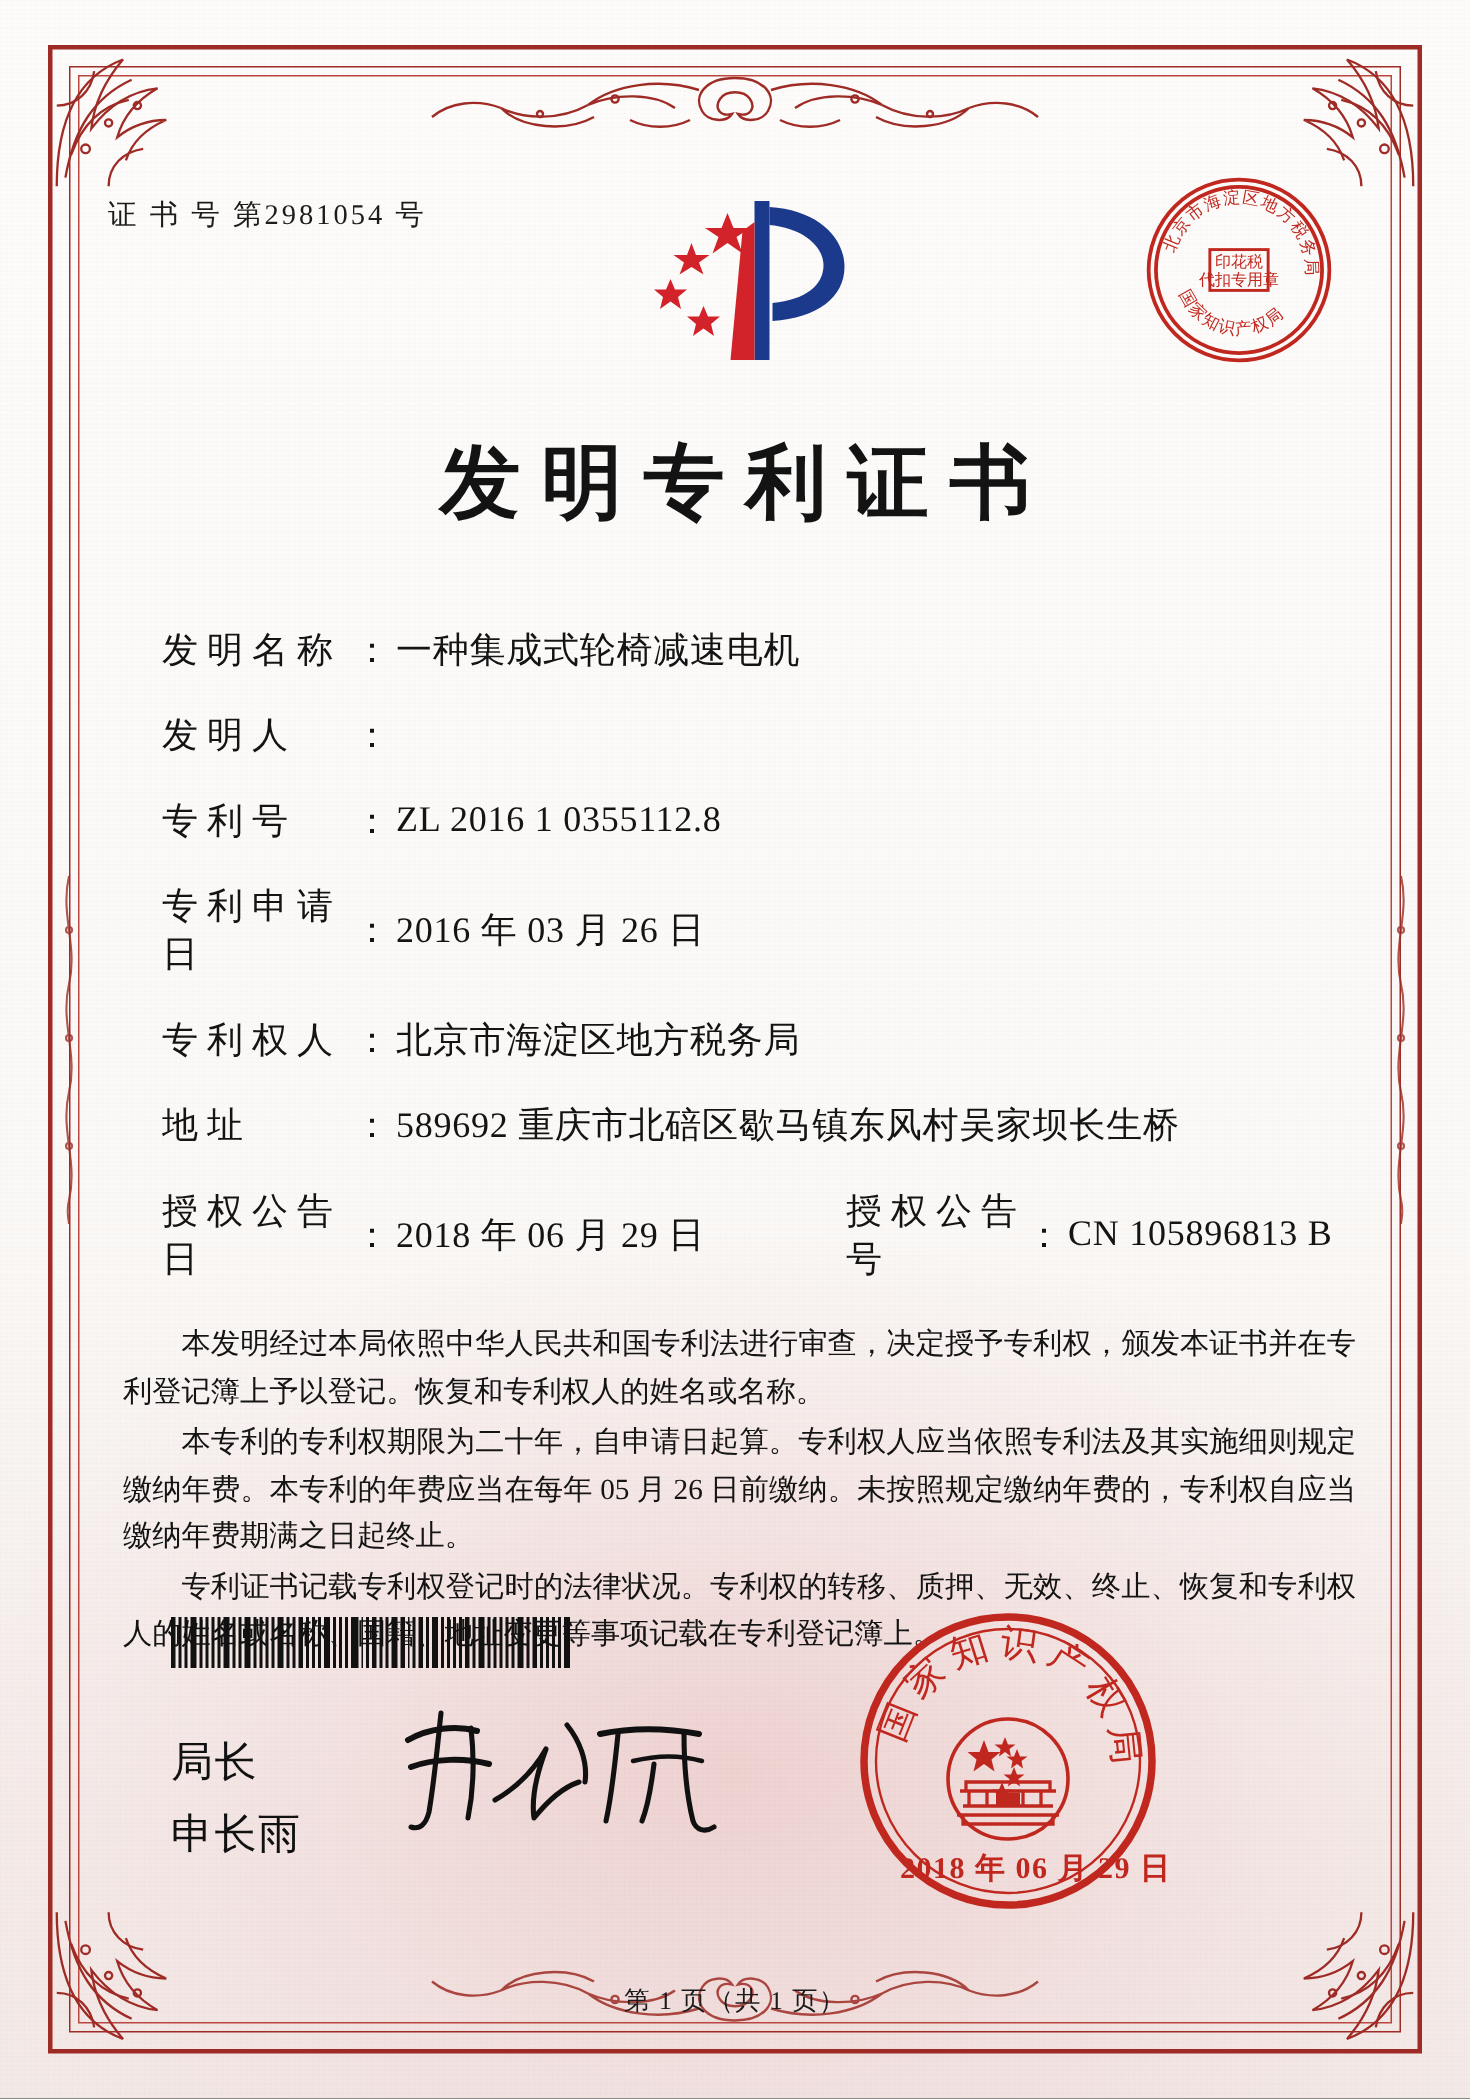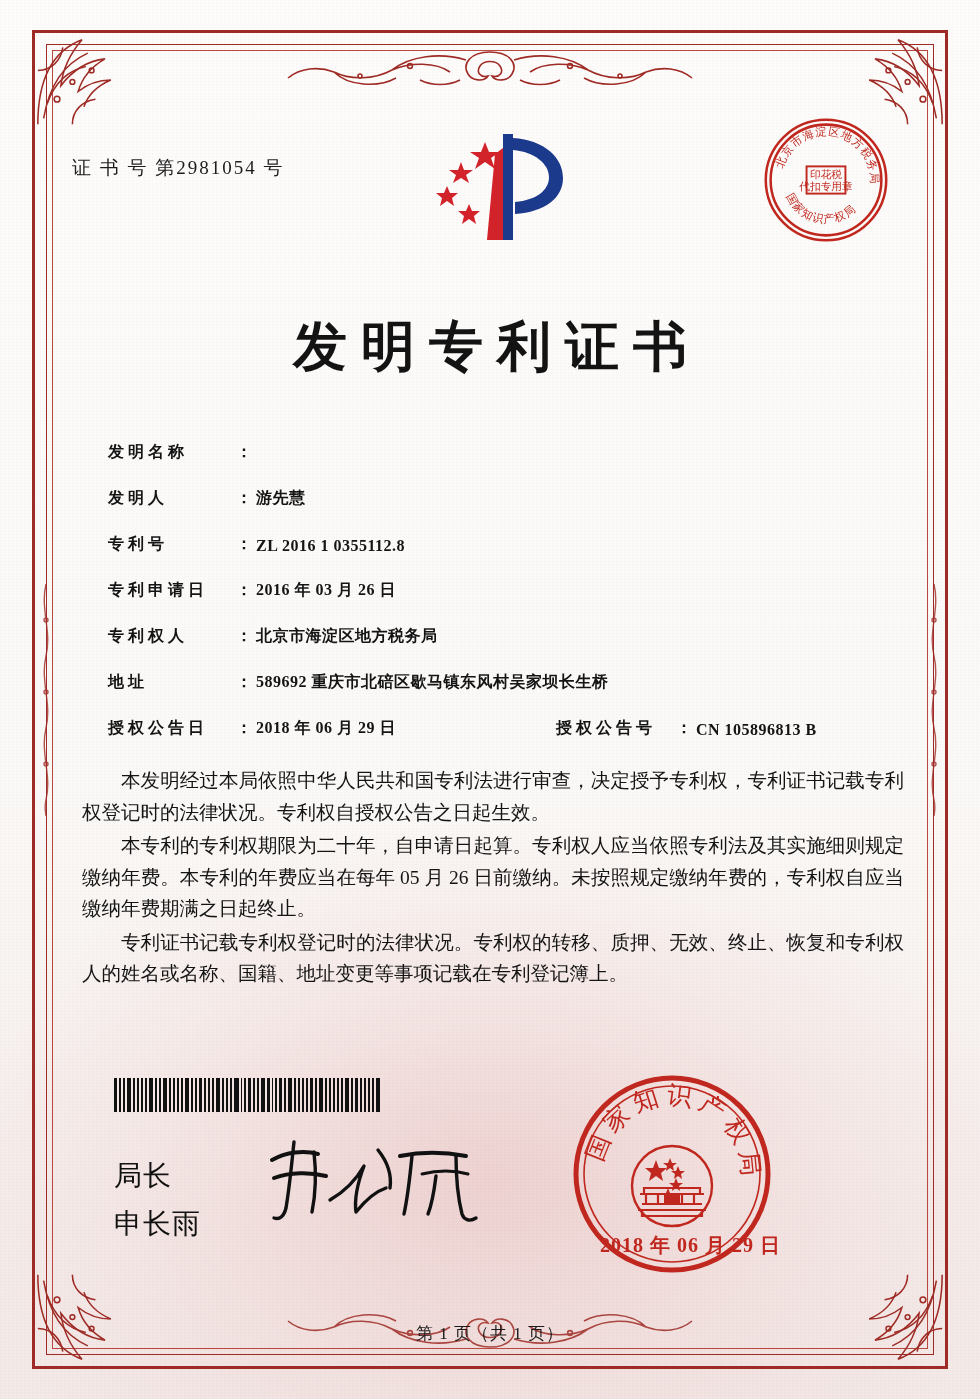--- a/index.html
+++ b/index.html
@@ -89,21 +89,21 @@
   }
   .side-orn svg { width: 100%; height: 100%; }
   .side-orn.left { left: 36px; top: 50%; transform: translateY(-50%); }
   .side-orn.right { right: 36px; top: 50%; transform: translateY(-50%) scaleX(-1); }
 
   
   .content {
     position: absolute;
     left: 72px;
     right: 72px;
-    top: 133px;
+    top: 108px;
   }
 
   .cert-no {
     font-size: 19px;
     color: #1c1c1c;
     letter-spacing: 2px;
     margin-top: 22px;
   }
 
   .logo-wrap {
@@ -126,25 +126,24 @@
     font-family: Liberation Mono, monospace;
     text-indent: 14px;
   }
 
   .fields {
     margin-top: 58px;
     padding-left: 36px;
   }
   .field-row {
     display: flex;
-    align-items: flex-end;
-    font-size: 16px;
+    align-items: center;
+    font-size: 24px;
     color: #141414;
     margin-bottom: 25px;
-    font-weight: bold;
   }
   .field-label {
     width: 128px;
     flex: 0 0 128px;
     letter-spacing: 0px;
     display: flex;
     justify-content: space-between;
   }
   .field-colon { margin-right: 4px; }
   .field-value { flex: 1; letter-spacing: 0.5px; }
@@ -390,25 +389,25 @@
 
   <div class="content">
     <div class="cert-no">证 书 号 第2981054 号</div>
 
     <div class="title">发明专利证书</div>
 
     <div class="fields">
       <div class="field-row">
         <span class="field-label">发 明 名 称</span>
         <span class="field-colon">：</span>
+        <span class="field-value">一种集成式轮椅减速电机</span>
       </div>
       <div class="field-row">
         <span class="field-label">发 明 人</span>
         <span class="field-colon">：</span>
-        <span class="field-value">游先慧</span>
       </div>
       <div class="field-row">
         <span class="field-label">专 利 号</span>
         <span class="field-colon">：</span>
         <span class="field-value">ZL 2016 1 0355112.8</span>
       </div>
       <div class="field-row">
         <span class="field-label">专 利 申 请 日</span>
         <span class="field-colon">：</span>
         <span class="field-value">2016 年 03 月 26 日</span>
@@ -427,21 +426,21 @@
         <span class="field-label">授 权 公 告 日</span>
         <span class="field-colon">：</span>
         <span class="field-value">2018 年 06 月 29 日</span>
         <span class="field-label2">授 权 公 告 号</span>
         <span class="field-colon">：</span>
         <span class="field-value">CN 105896813 B</span>
       </div>
     </div>
 
     <div class="paragraphs">
-      <p>本发明经过本局依照中华人民共和国专利法进行审查，决定授予专利权，专利证书记载专利权登记时的法律状况。专利权自授权公告之日起生效。</p>
+      <p>本发明经过本局依照中华人民共和国专利法进行审查，决定授予专利权，颁发本证书并在专利登记簿上予以登记。恢复和专利权人的姓名或名称。</p>
       <p>本专利的专利权期限为二十年，自申请日起算。专利权人应当依照专利法及其实施细则规定缴纳年费。本专利的年费应当在每年 05 月 26 日前缴纳。未按照规定缴纳年费的，专利权自应当缴纳年费期满之日起终止。</p>
       <p>专利证书记载专利权登记时的法律状况。专利权的转移、质押、无效、终止、恢复和专利权人的姓名或名称、国籍、地址变更等事项记载在专利登记簿上。</p>
     </div>
   </div>
 
   <div class="barcode" id="barcode">
       <i style="width: 4px;"></i>
       <i style="width: 2px;"></i>
       <i style="width: 2px;"></i>
       <i style="width: 5px;"></i>

